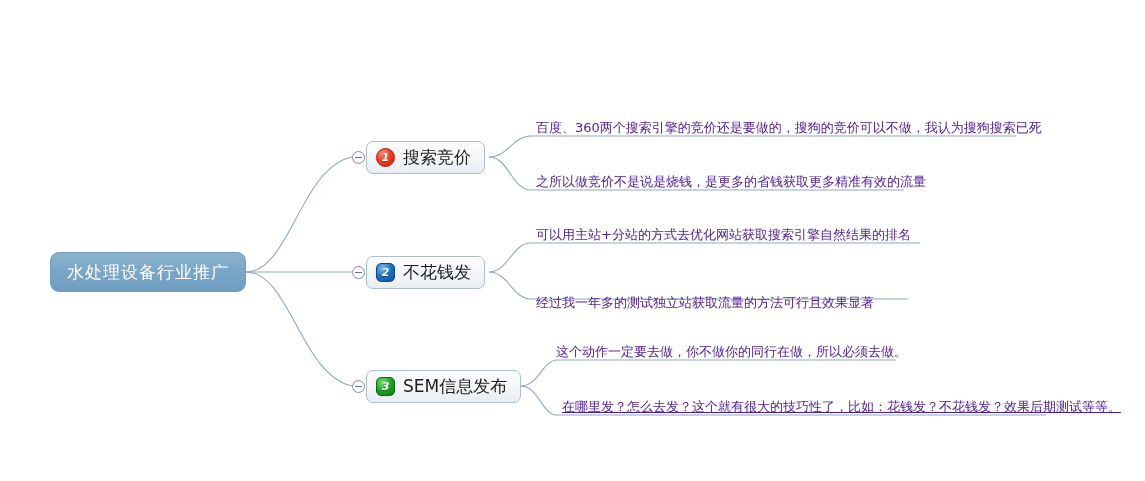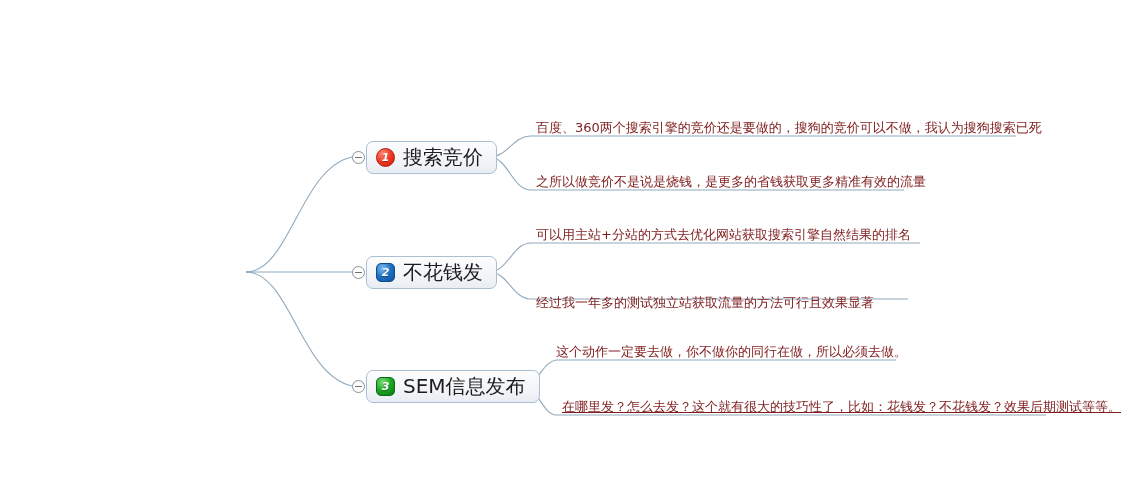--- a/index.html
+++ b/index.html
@@ -54,21 +54,21 @@
     height: 33px;
     border-radius: 7px;
     background: linear-gradient(180deg, #fdfdfe 0%, #f3f5f8 55%, #e9edf3 100%);
     border: 1px solid #aabfd2;
     box-sizing: border-box;
     display: flex;
     align-items: center;
     padding: 0 13px 0 9px;
   }
   .branch-label {
-    font-size: 20px;
+    font-size: 17px;
     color: #1d1d1d;
     white-space: nowrap;
     margin-left: 8px;
   }
 
   
   .badge {
     width: 19px;
     height: 19px;
     flex: 0 0 19px;
@@ -114,21 +114,21 @@
     top: 5px;
     width: 7px;
     height: 1px;
     background: #6d7277;
   }
 
   
   .leaf-text {
     position: absolute;
     font-size: 13px;
-    color: #7f1d1d;
+    color: #4c1d95;
     white-space: nowrap;
     line-height: 16px;
   }
 </style>
 </head>
 <body>
 
 <div id="canvas">
 
   <svg id="edges" viewBox="0 0 1145 481" xmlns="http://www.w3.org/2000/svg">
@@ -150,20 +150,23 @@
       <path d="M530,243 L920,243"></path>
       <path d="M530,299 L908,299"></path>
 
       <path d="M521,386 C538,386 542,362 556,360"></path>
       <path d="M521,386 C538,386 542,414 556,415"></path>
       <path d="M556,360 L896,360"></path>
       <path d="M556,415 L1046,415"></path>
     </g>
   </svg>
 
+  <div class="root-node">
+    <span class="root-label">水处理设备行业推广</span>
+  </div>
 
   <div class="collapse-toggle" style="left:352px; top:151px;"></div>
   <div class="branch-node" style="left:366px; top:141px;">
     <span class="badge shape-circle color-red">1</span>
     <span class="branch-label">搜索竞价</span>
   </div>
   <div class="leaf-text" style="left:536px; top:120px;">百度、360两个搜索引擎的竞价还是要做的，搜狗的竞价可以不做，我认为搜狗搜索已死</div>
   <div class="leaf-text" style="left:536px; top:174px;">之所以做竞价不是说是烧钱，是更多的省钱获取更多精准有效的流量</div>
 
   <div class="collapse-toggle" style="left:352px; top:266px;"></div>

